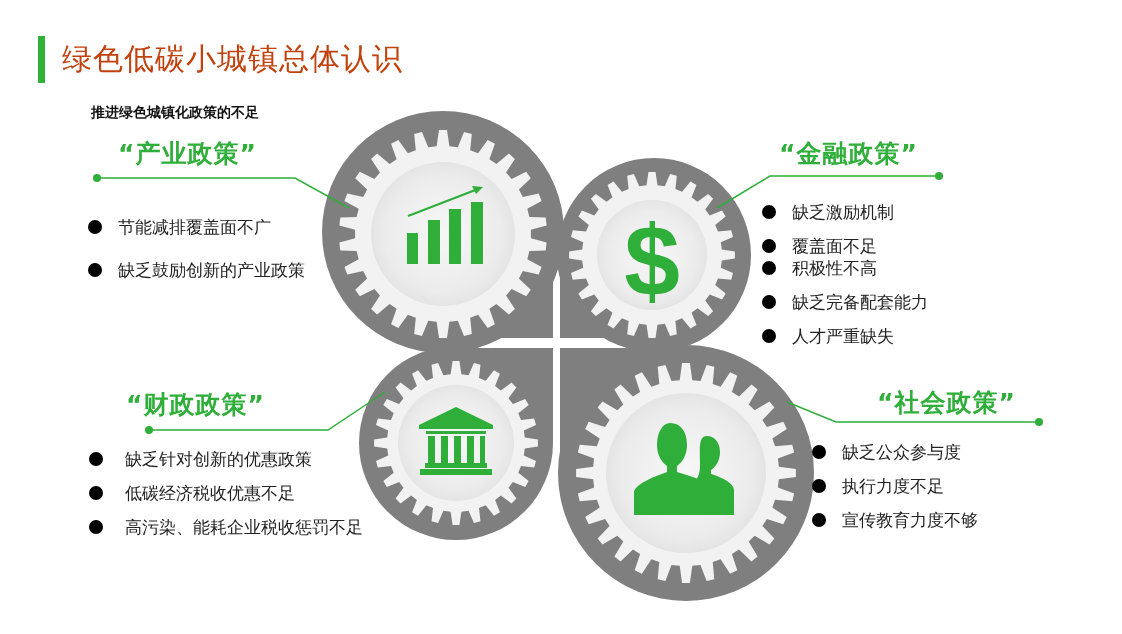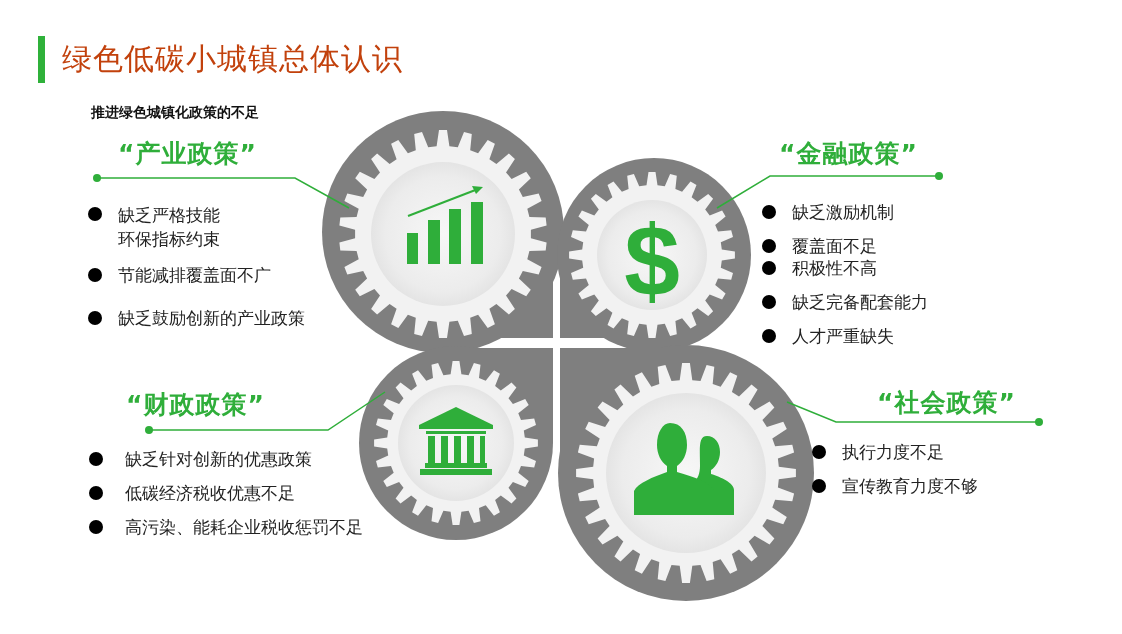--- a/index.html
+++ b/index.html
@@ -101,22 +101,20 @@
   <g fill="#2fae3a">
     <circle cx="97" cy="178" r="4"></circle>
     <circle cx="939" cy="176" r="4"></circle>
     <circle cx="149" cy="430" r="4"></circle>
     <circle cx="1039" cy="422" r="4"></circle>
   </g>
 </svg>
 
 <div class="cat" style="left:118px; top:137px;">“产业政策”</div>
 <ul class="list" style="left:88px; top:203px;">
-  <li style="white-space:pre-line; line-height:24px;"><span class="dot"></span><span>缺乏严格技能
-环保指标约束</span></li>
   <li style="margin-top:13px;"><span class="dot"></span><span>节能减排覆盖面不广</span></li>
   <li style="margin-top:21px;"><span class="dot"></span><span>缺乏鼓励创新的产业政策</span></li>
 </ul>
 
 <div class="cat" style="left:779px; top:137px;">“金融政策”</div>
 <ul class="list" style="left:762px; top:201px;">
   <li style="margin-bottom:12px;"><span class="dot"></span><span>缺乏激励机制</span></li>
   <li style="margin-bottom:0;"><span class="dot"></span><span>覆盖面不足</span></li>
   <li style="margin-bottom:12px;"><span class="dot"></span><span>积极性不高</span></li>
   <li style="margin-bottom:12px;"><span class="dot"></span><span>缺乏完备配套能力</span></li>
@@ -125,15 +123,16 @@
 
 <div class="cat" style="left:118px; top:388px;margin-left:8px;">“财政政策”</div>
 <ul class="list" style="left:89px; top:448px;">
   <li style="margin-bottom:12px; padding-left:36px;"><span class="dot"></span><span>缺乏针对创新的优惠政策</span></li>
   <li style="margin-bottom:12px; padding-left:36px;"><span class="dot"></span><span>低碳经济税收优惠不足</span></li>
   <li style="padding-left:36px;text-align:center;"><span class="dot"></span><span>高污染、能耗企业税收惩罚不足</span></li>
 </ul>
 
 <div class="cat" style="left:877px; top:386px;">“社会政策”</div>
 <ul class="list" style="left:812px; top:441px;">
+  <li style="margin-bottom:12px;"><span class="dot"></span><span>缺乏公众参与度</span></li>
   <li style="margin-bottom:12px;"><span class="dot"></span><span>执行力度不足</span></li>
   <li><span class="dot"></span><span>宣传教育力度不够</span></li>
 </ul>
 
 </body></html>

